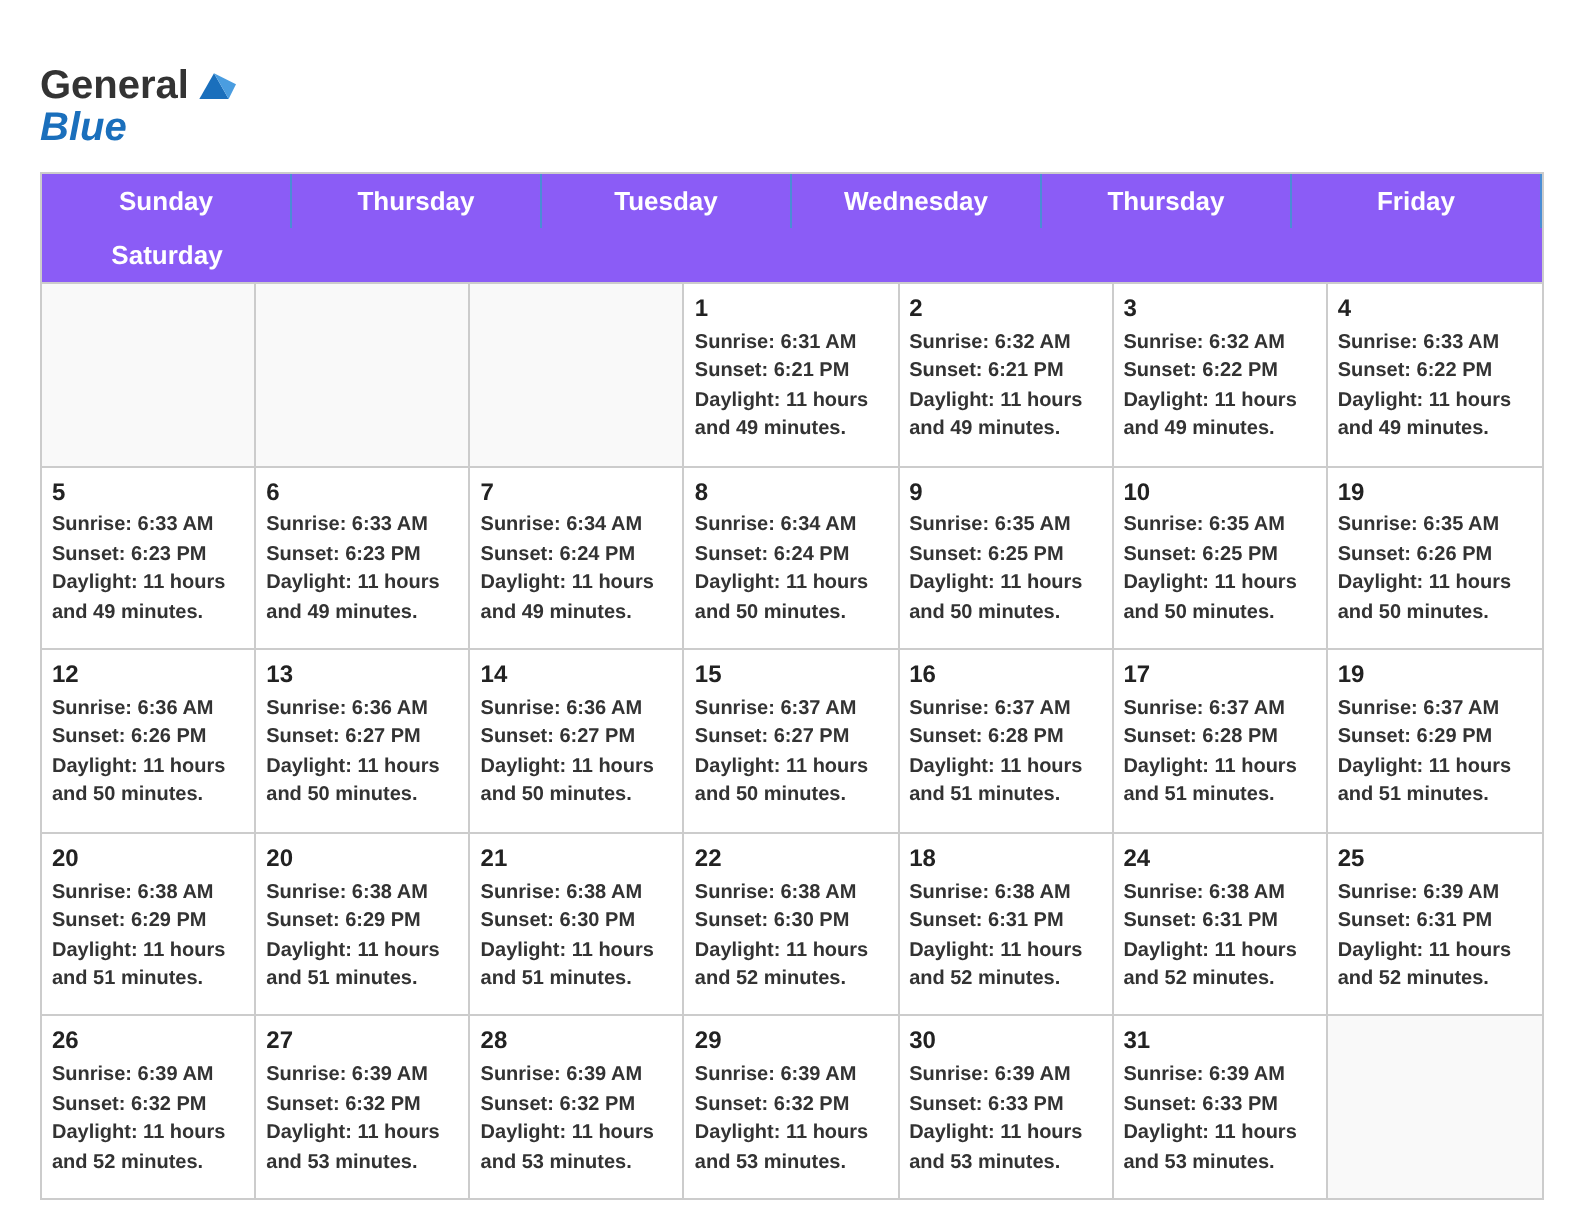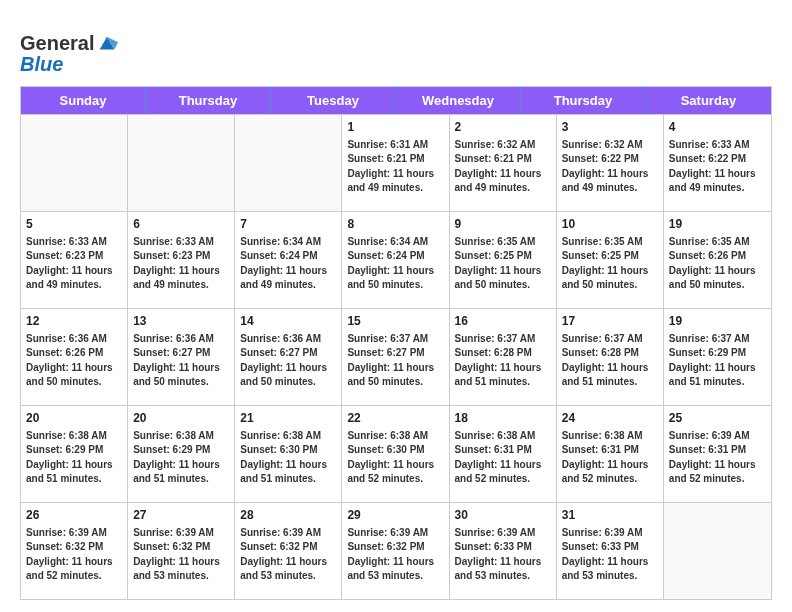--- a/index.html
+++ b/index.html
@@ -124,20 +124,21 @@
     </div>
   </div>
 
   <div class="calendar">
     <div class="cal-header">
     <div class="cal-header-cell">Sunday</div>
         <div class="cal-header-cell">Thursday</div>
         <div class="cal-header-cell">Tuesday</div>
         <div class="cal-header-cell">Wednesday</div>
         <div class="cal-header-cell">Thursday</div>
+        <div class="cal-header-cell">Friday</div>
         <div class="cal-header-cell">Saturday</div>
       </div>
     <div class="cal-body">
     <div class="cal-row">
           <div class="cal-cell empty"></div>
           <div class="cal-cell empty"></div>
           <div class="cal-cell empty"></div>
           <div class="cal-cell">
             <span class="day-num">1</span>
             <div class="cell-info" style="white-space: pre-line;">Sunrise: 6:31 AM

